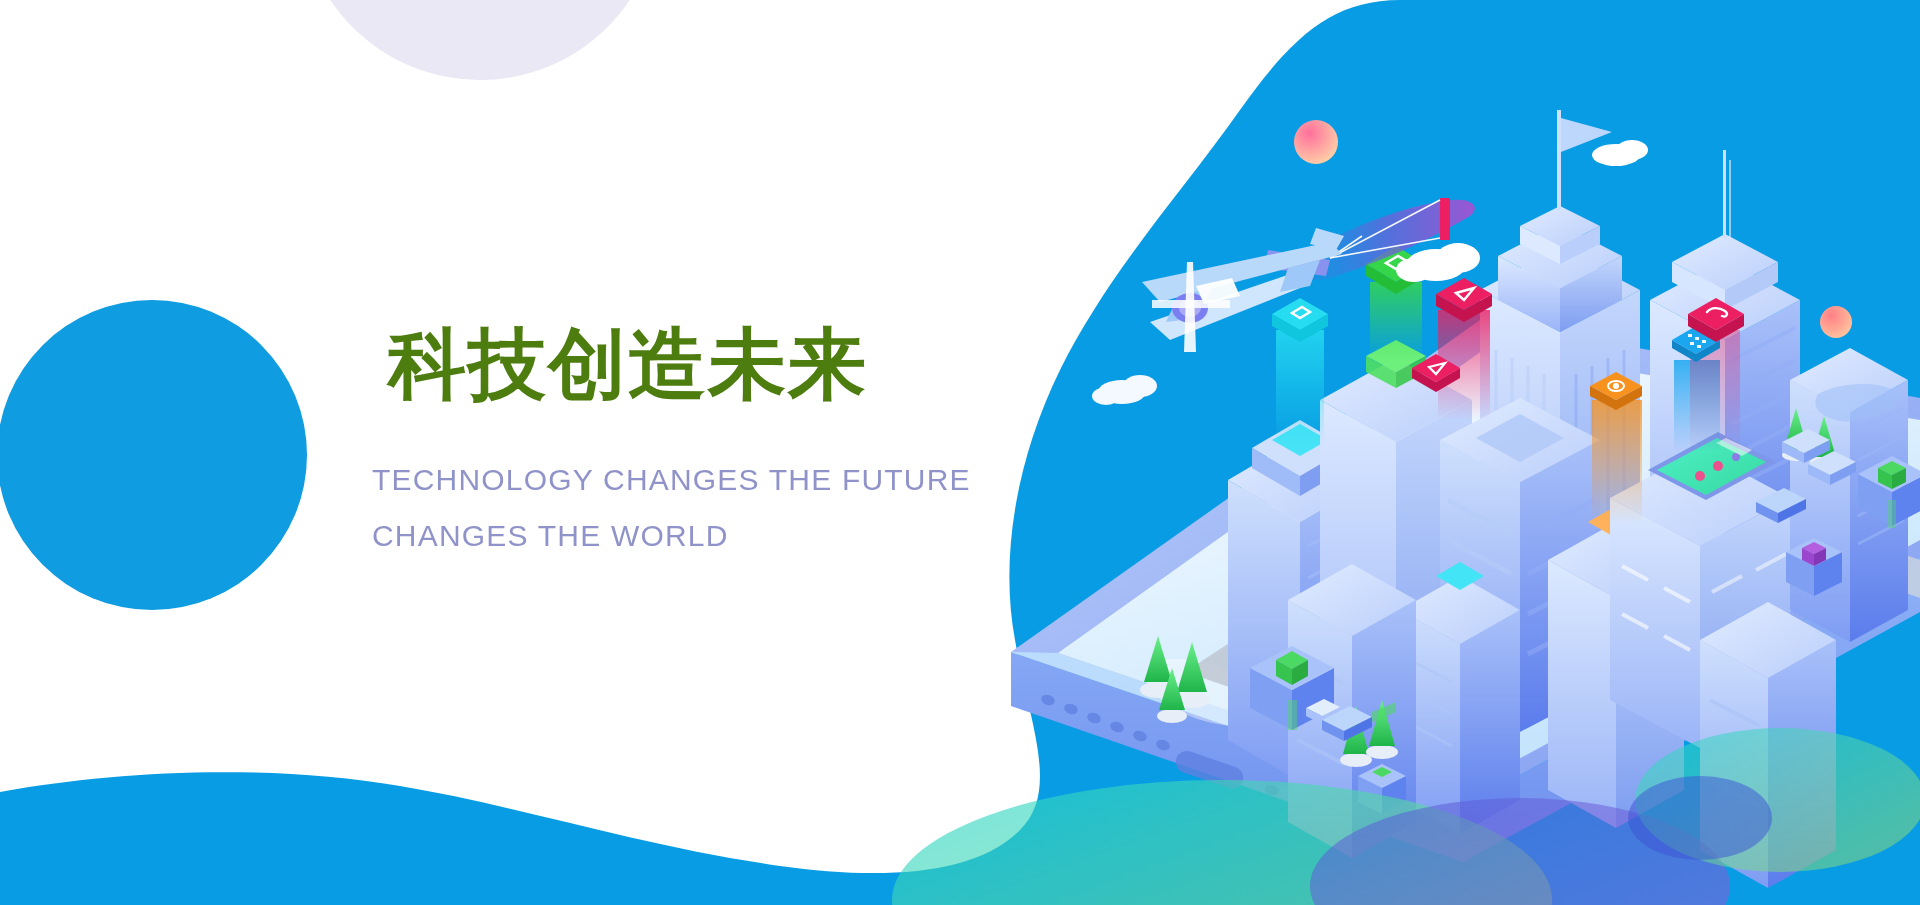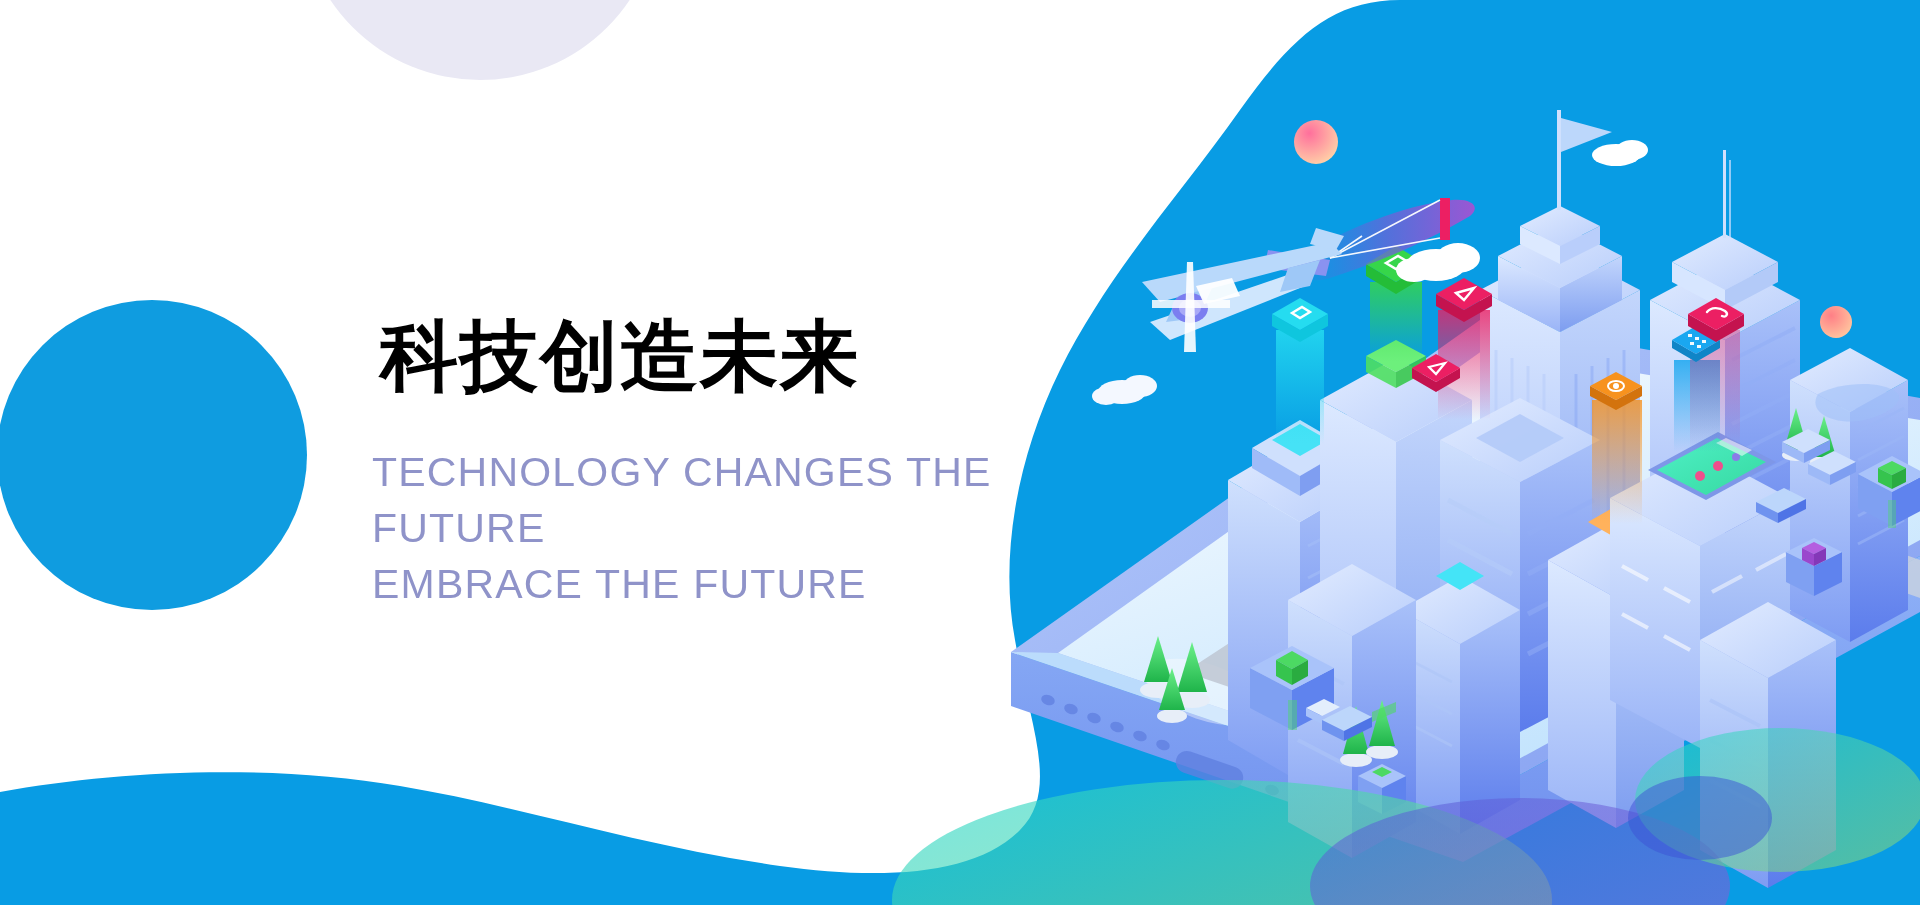--- a/index.html
+++ b/index.html
@@ -23,30 +23,30 @@
     left:372px;top:300px;
     width:700px;
     z-index:40;
   }
   .headline{
     font-family:"DejaVu Sans","Liberation Sans",sans-serif;
     font-weight:700;
     font-size:78px;
     line-height:96px;
     letter-spacing:2px;
-    color:#000000;
-    margin:8px;
+    color:#4d7c0f;
+    margin:16px;
     white-space:nowrap;
   }
   .headline .line{display:block;}
   .subtitle{
     margin:40px 0 0 0;
     font-family:"Liberation Sans","DejaVu Sans",sans-serif;
     font-weight:400;
-    font-size:41px;
+    font-size:30px;
     line-height:56px;
     letter-spacing:1.2px;
     color:#8f93c9;
   }
   .subtitle .sline{display:block;}
 </style>
 </head>
 <body>
 
 <div class="banner">
@@ -672,17 +672,17 @@
       <ellipse cx="1700" cy="818" rx="72" ry="42" fill="#3b52d6" opacity=".5"></ellipse>
     </g>
   </svg>
 
   <div class="copy">
     <h1 class="headline">
       <span class="line">科技创造未来</span>
     </h1>
     <p class="subtitle">
       <span class="sline">TECHNOLOGY CHANGES THE FUTURE</span>
-      <span class="sline">EMBRACE THE FUTURE</span>
+      <span class="sline">CHANGES THE WORLD</span>
     </p>
   </div>
 
 </div>
 
 </body></html>

